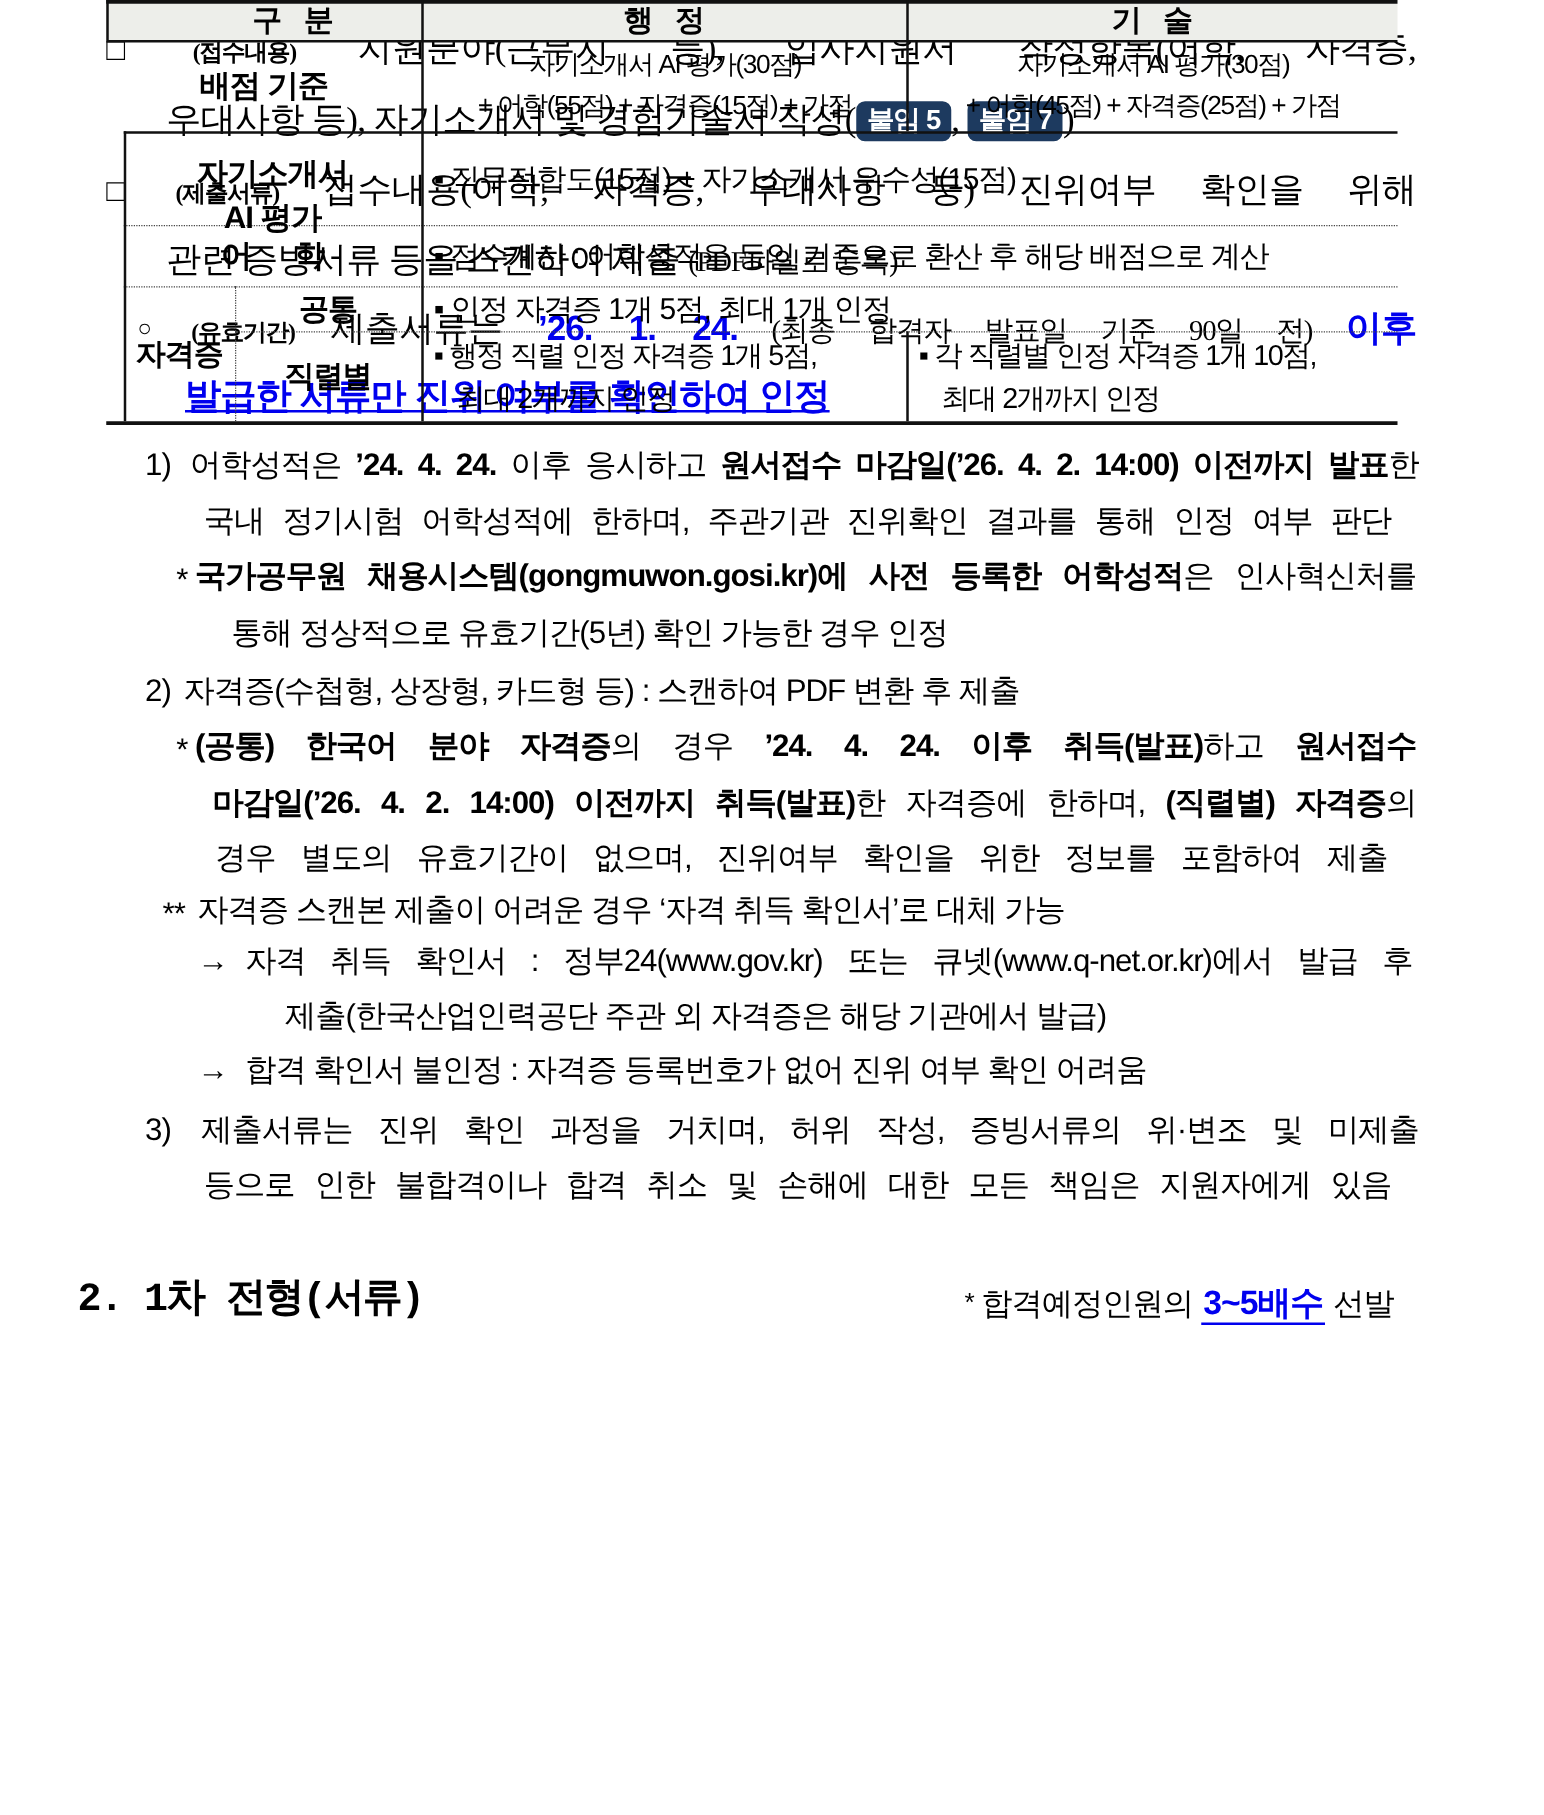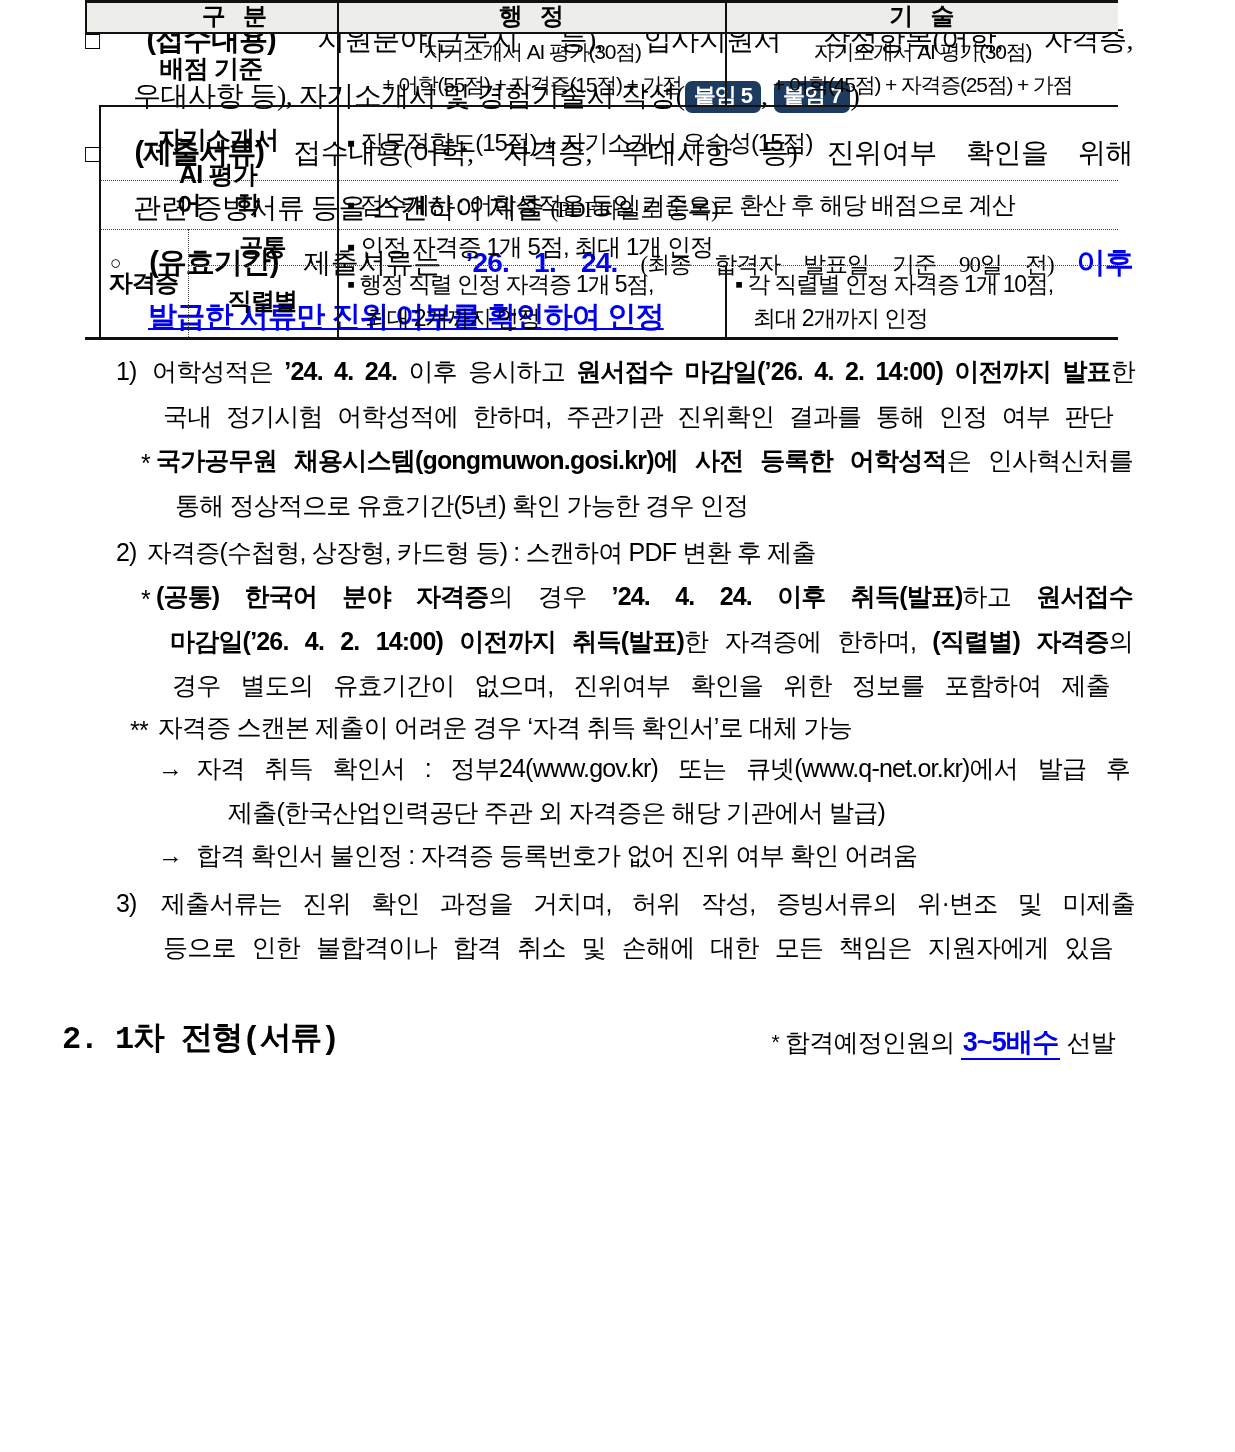--- a/index.html
+++ b/index.html
@@ -7,21 +7,21 @@
     width:1235px;height:1452px;position:relative;background:#ffffff;
     font-family:"Liberation Serif", serif;color:#000;overflow:hidden;
   }
   .abs{position:absolute;}
   .j{text-align:justify;text-align-last:justify;}
   .serif{font-family:"Liberation Serif", serif;}
   .b{font-weight:bold;}
   .blue{color:#0000ee;}
   .main{font-size:28px;letter-spacing:-0.5px;}
   .sub{font-size:25px;letter-spacing:-0.8px;font-family:"Liberation Sans", sans-serif;}
-  .lbl{font-family:Liberation Sans, sans-serif;font-weight:bold;font-size:29px;letter-spacing:-1px;}
+  .lbl{font-family:Liberation Serif, serif;font-weight:bold;font-size:19px;letter-spacing:-1px;}
   .bb{font-family:"Liberation Sans", sans-serif;font-weight:bold;letter-spacing:-0.8px;}
   .small{font-size:23px;letter-spacing:-1px;}
   .sq{font-family:"Liberation Sans", sans-serif;font-size:25px;margin-right:12px;}
   .circ{font-family:"Liberation Sans", sans-serif;font-size:19px;vertical-align:3px;margin-right:10px;}
   .num{font-family:"Liberation Sans", sans-serif;margin-right:4px;}
   .star{font-family:"Liberation Sans", sans-serif;vertical-align:-3px;margin-right:6px;}
   .arrow{font-family:"Liberation Sans", sans-serif;margin-right:14px;}
   .badge{
     display:inline-block;background:#1d3a5f;color:#fff;
     font-family:"Liberation Sans", sans-serif;font-weight:bold;font-size:22px;
@@ -60,21 +60,21 @@
 <div class="abs main j" style="left:110px;top:243px;width:1023px;"><span class="circ">○</span><span class="lbl">(유효기간)</span><span class="serif"> 제출서류는 </span><span class="bb blue" style="font-size:28px;">’26. 1. 24.</span><span class="small serif"> (최종 합격자 발표일 기준 90일 전) </span><span class="bb blue" style="font-size:29px;">이후</span></div>
 
 <div class="abs bb blue" style="left:148px;top:297px;font-size:29px;text-decoration:underline;">발급한 서류만 진위 여부를 확인하여 인정</div>
 
 <div class="abs sub j" style="left:116px;top:355px;width:1019px;"><span class="num">1)</span><span> 어학성적은 </span><span class="b">’24. 4. 24.</span><span> 이후 응시하고 </span><span class="b">원서접수 마감일(’26. 4. 2. 14:00) 이전까지 발표</span><span>한</span></div>
 
 <div class="abs sub j" style="left:163px;top:400px;width:950px;">국내 정기시험 어학성적에 한하며, 주관기관 진위확인 결과를 통해 인정 여부 판단</div>
 
 <div class="abs sub j" style="left:141px;top:444px;width:992px;"><span class="star">*</span><span class="b">국가공무원 채용시스템(gongmuwon.gosi.kr)에 사전 등록한 어학성적</span><span>은 인사혁신처를</span></div>
 
-<div class="abs sub" style="left:175px;top:489px;">통해 정상적으로 유효기간(5년) 확인 가능한 경우 인정</div>
+<div class="abs sub" style="left:185px;top:489px;">통해 정상적으로 유효기간(5년) 확인 가능한 경우 인정</div>
 
 <div class="abs sub" style="left:116px;top:536px;"><span class="num">2)</span><span> 자격증(수첩형, 상장형, 카드형 등) : 스캔하여 PDF 변환 후 제출</span></div>
 
 <div class="abs sub j" style="left:141px;top:580px;width:992px;"><span class="star">*</span><span class="b">(공통) 한국어 분야 자격증</span><span>의 경우 </span><span class="b">’24. 4. 24. 이후 취득(발표)</span><span>하고 </span><span class="b">원서접수</span></div>
 
 <div class="abs sub j" style="left:170px;top:625px;width:963px;"><span class="b">마감일(’26. 4. 2. 14:00) 이전까지 취득(발표)</span><span>한 자격증에 한하며, </span><span class="b">(직렬별) 자격증</span><span>의</span></div>
 
 <div class="abs sub j" style="left:172px;top:669px;width:938px;">경우 별도의 유효기간이 없으며, 진위여부 확인을 위한 정보를 포함하여 제출</div>
 
 <div class="abs sub" style="left:130px;top:711px;"><span class="star" style="margin-right:10px;">**</span><span>자격증 스캔본 제출이 어려운 경우 ‘자격 취득 확인서’로 대체 가능</span></div>

